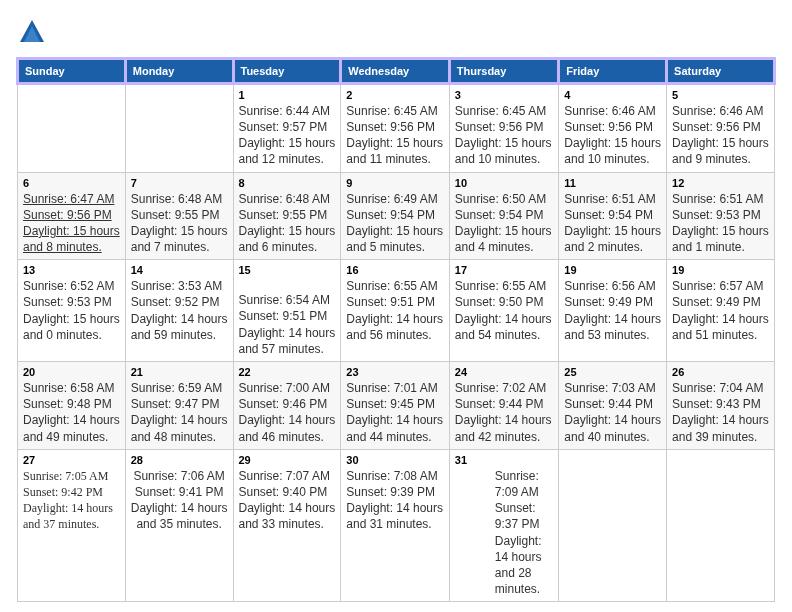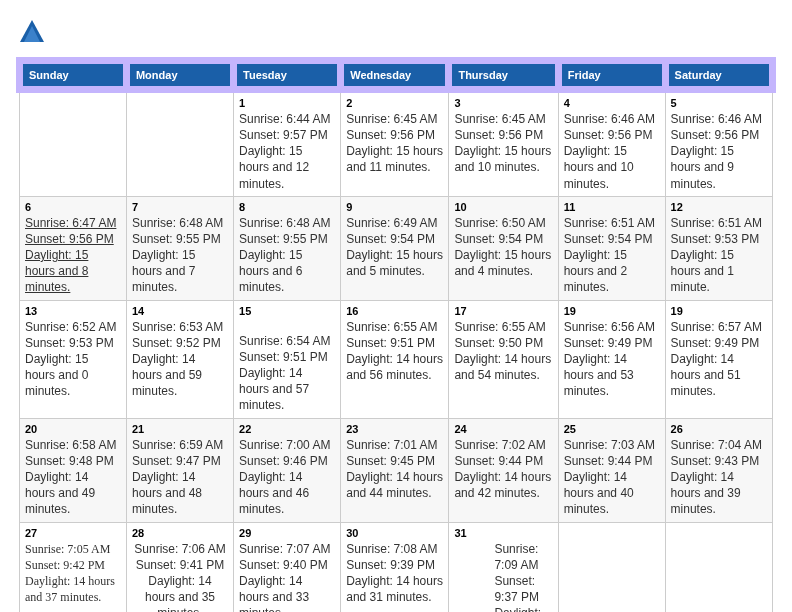--- a/index.html
+++ b/index.html
@@ -46,21 +46,21 @@
       width: 100%;
       border-collapse: collapse;
       font-size: 10px;
     }
     .calendar th {
       background: #1a5fa8;
       color: #fff;
       text-align: left;
       padding: 5px 6px;
       font-size: 11px;
-      border: 7px solid #c4b5fd;
+      border: 3px solid #c4b5fd;
     }
     .calendar td {
       vertical-align: top;
       border: 1px solid #ccc;
       padding: 4px 5px;
       width: 110px;
       min-height: 80px;
       background: #fff;
     }
     .calendar tr:nth-child(even) td {
@@ -195,21 +195,21 @@
       </tr>
       <tr>
         <td>
           <span class="day-num">13</span>
           <div class="day-info" style="white-space: pre-line;">Sunrise: 6:52 AM
 Sunset: 9:53 PM
 Daylight: 15 hours and 0 minutes.</div>
         </td>
         <td>
           <span class="day-num">14</span>
-          <div class="day-info" style="white-space: pre-line;">Sunrise: 6:53 AM
+          <div class="day-info" style="white-space: pre-line;">Sunrise: 3:53 AM
 Sunset: 9:52 PM
 Daylight: 14 hours and 59 minutes.</div>
         </td>
         <td>
           <span class="day-num">15</span>
           <div class="day-info" style="white-space: pre-line; margin-top: 16px;">Sunrise: 6:54 AM
 Sunset: 9:51 PM
 Daylight: 14 hours and 57 minutes.</div>
         </td>
         <td>

